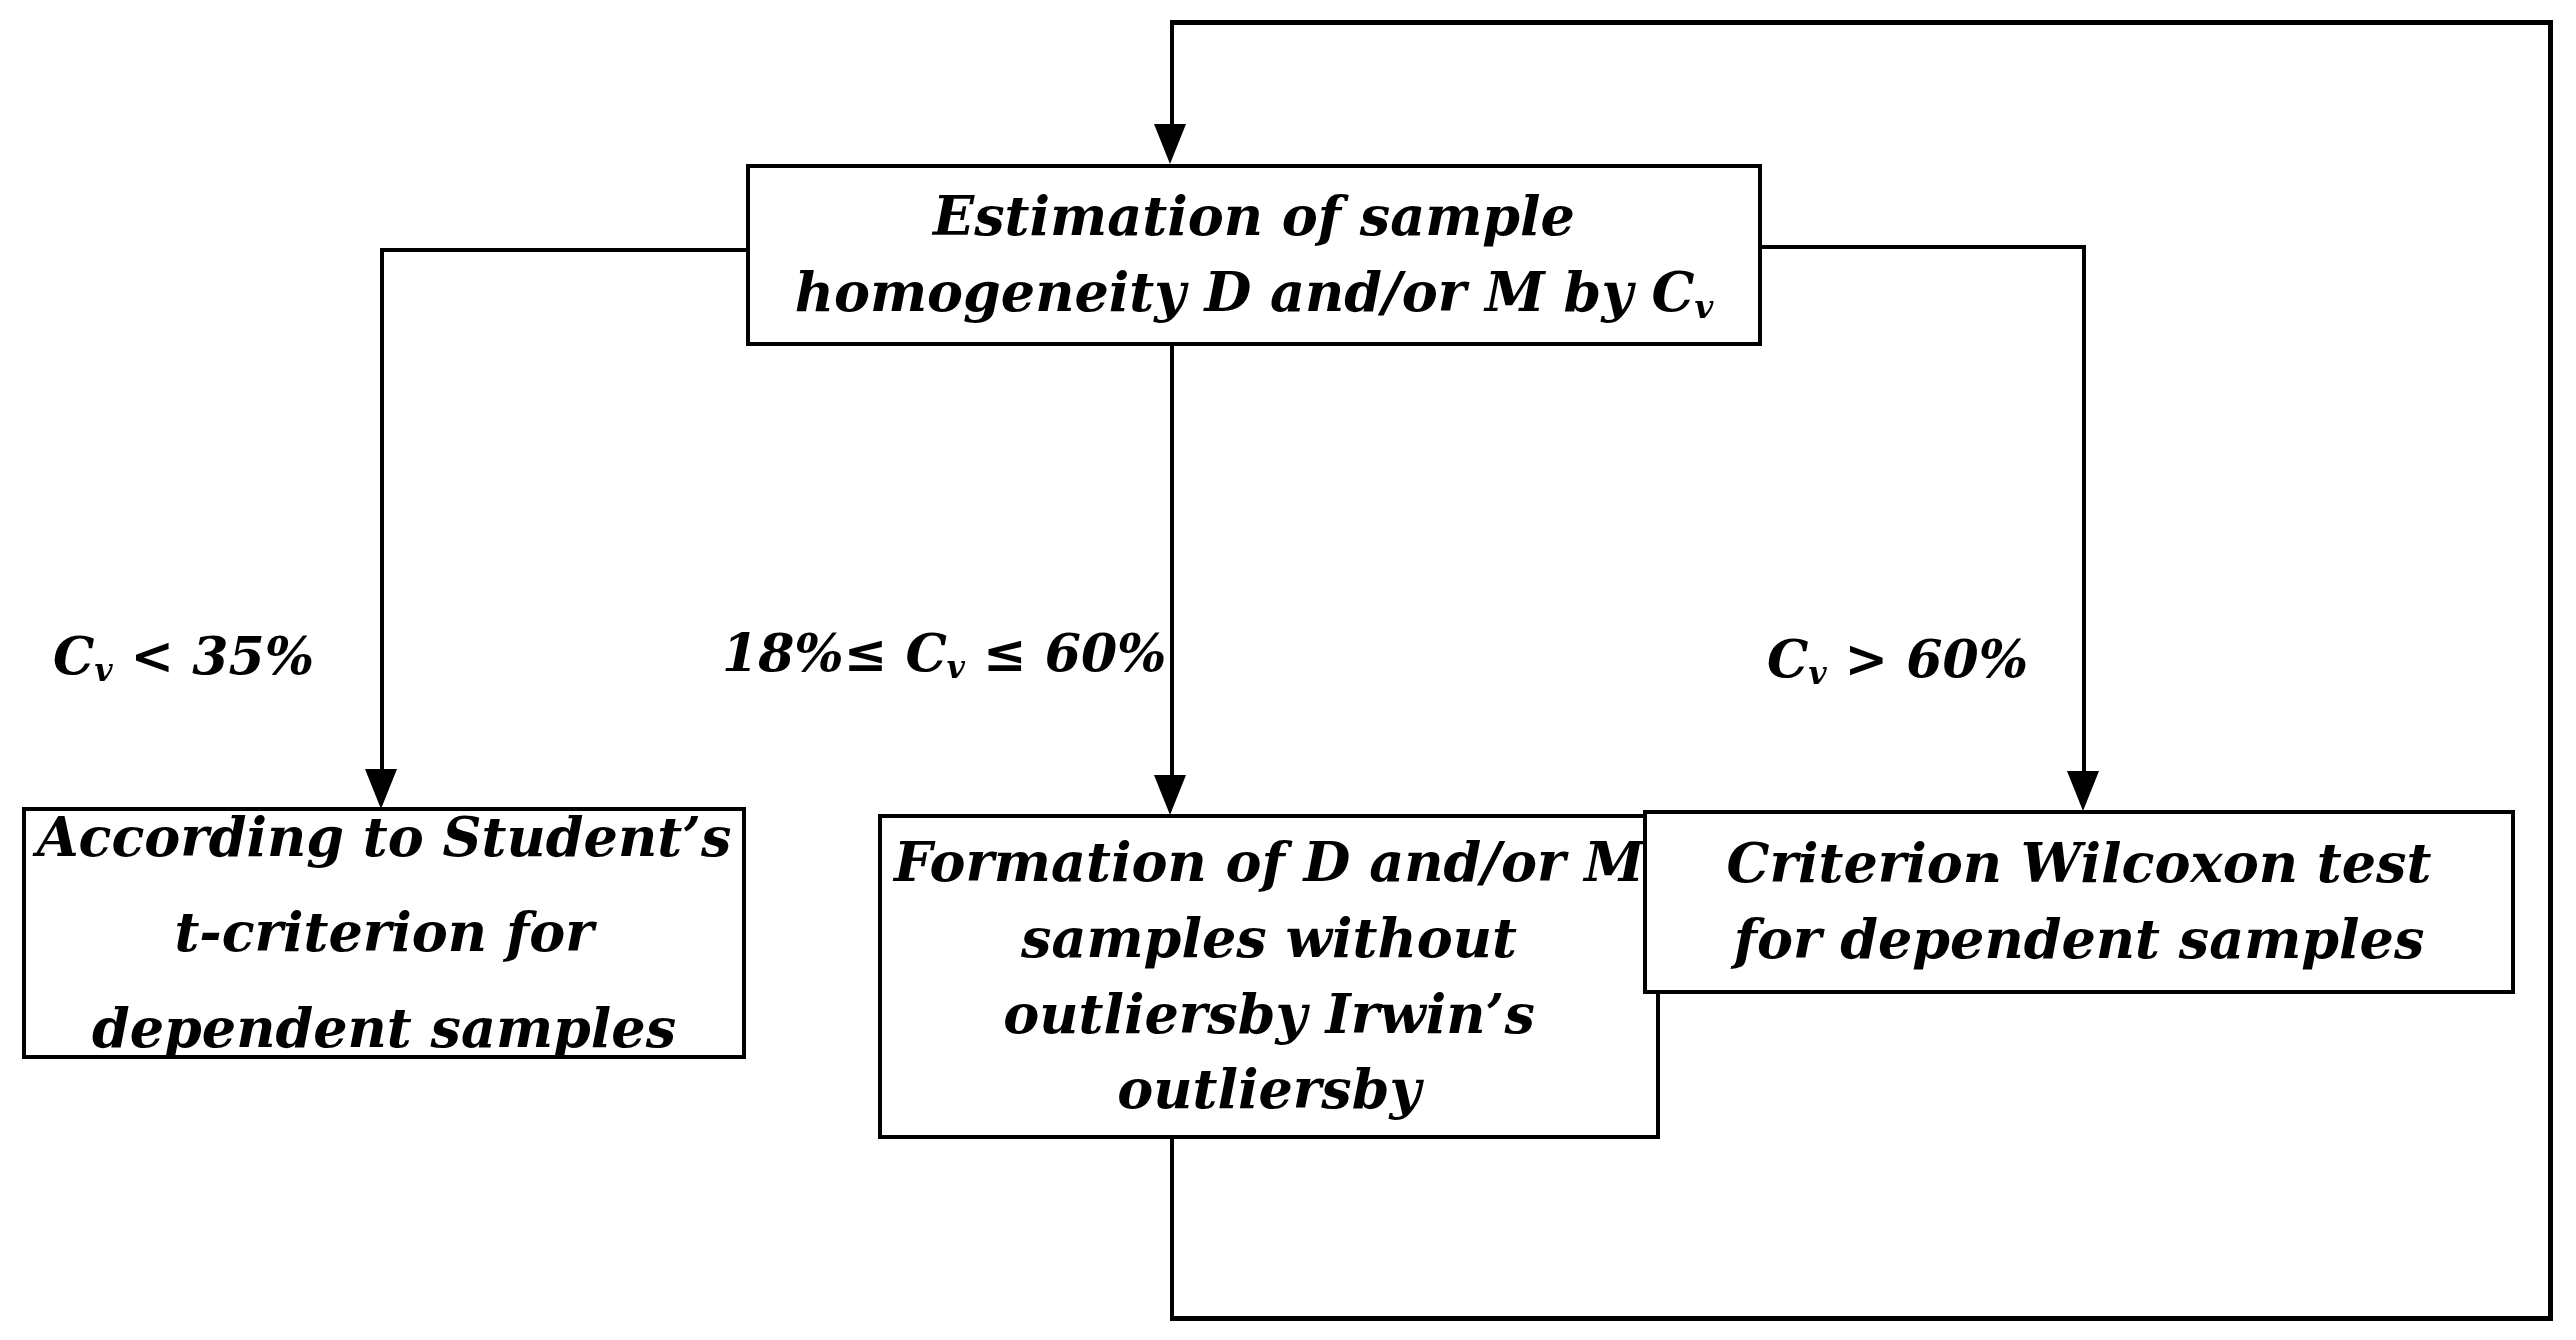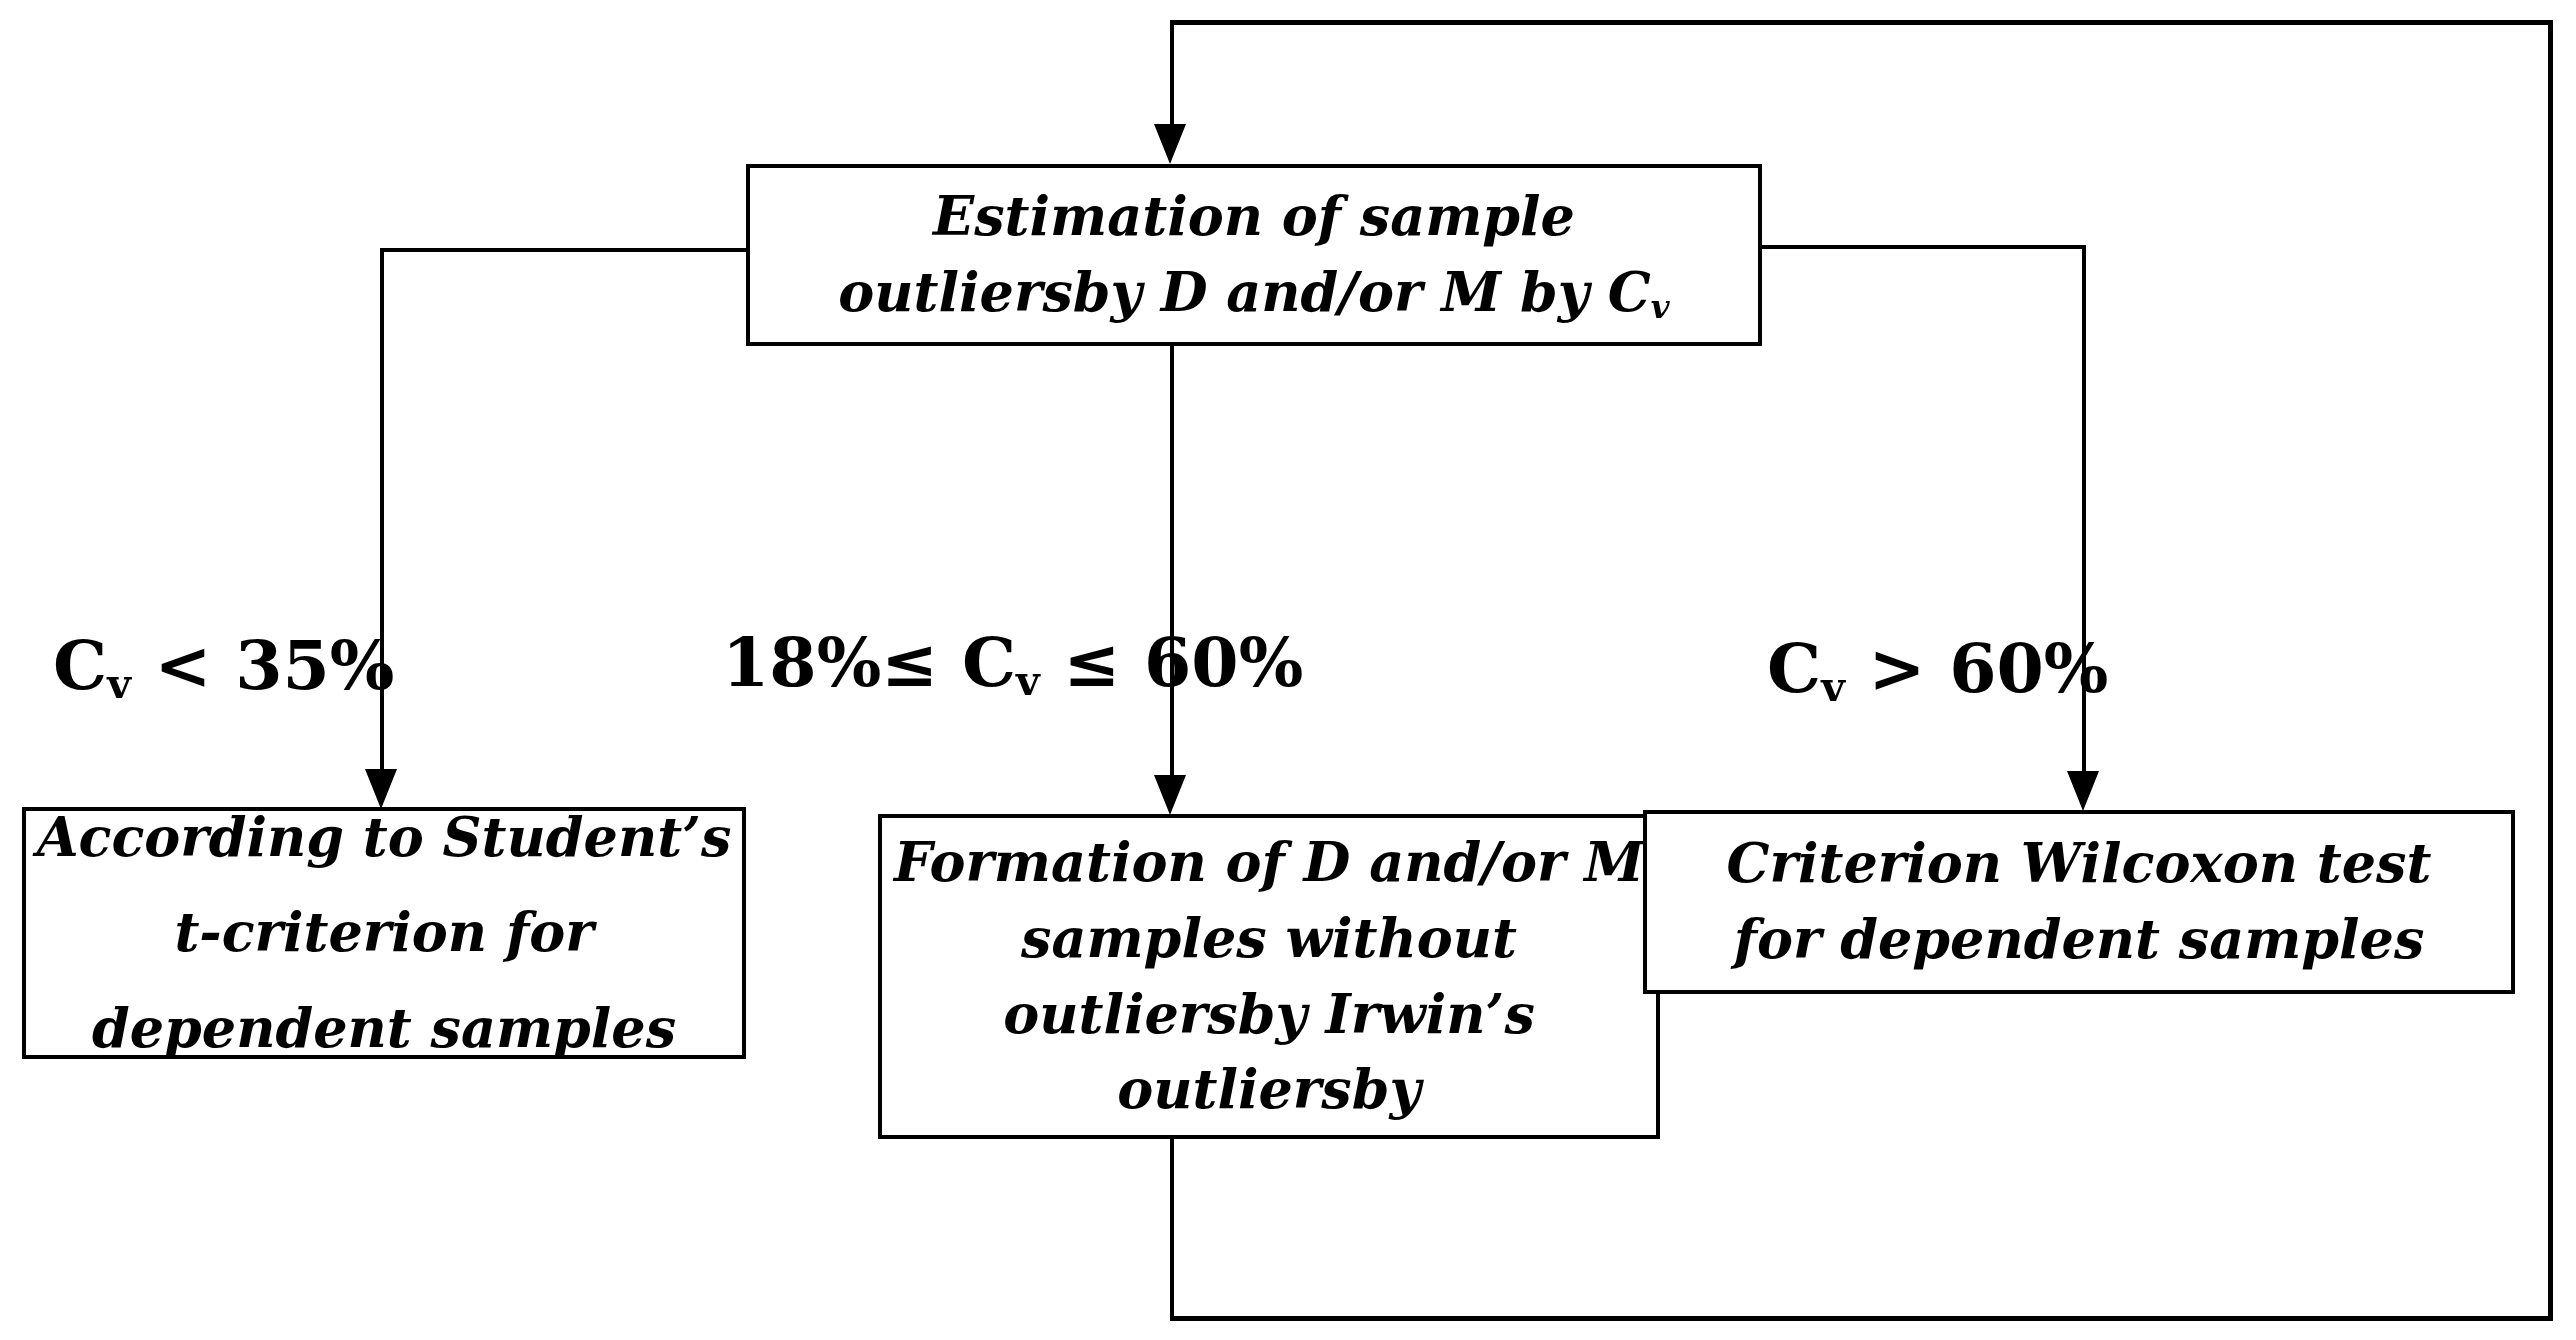--- a/index.html
+++ b/index.html
@@ -40,21 +40,22 @@
     text-align: center;
     font-weight: bold;
     font-style: italic;
     font-size: 54px;
     line-height: 1.4;
     color: #000000;
   }
   .edge-label {
     position: absolute;
     font-weight: bold;
-    font-size: 68px;
+    font-style: italic;
+    font-size: 52px;
     line-height: 1.2;
     white-space: pre;
     color: #000000;
   }
   .sub {
     font-size: 0.6em;
     vertical-align: -0.22em;
   }
 </style>
 </head>
@@ -75,21 +76,21 @@
 
   <div class="vline" style="left:1170px; top:344px; width:3.9px; height:432px;"></div>
   <div class="arrowhead" style="left:1154px; top:775px;"></div>
 
   <div class="hline" style="left:1760px; top:245px; width:324px; height:3.9px;"></div>
   <div class="vline" style="left:2082px; top:245px; width:3.9px; height:527px;"></div>
   <div class="arrowhead" style="left:2067px; top:771px;"></div>
 
   <div class="box" style="left:746px; top:164px; width:1016px; height:182px;">
     <div>Estimation of sample</div>
-    <div><span>outliersby D and/or M by C</span><span class="sub">v</span></div>
+    <div><span>homogeneity D and/or M by C</span><span class="sub">v</span></div>
   </div>
 
   <div class="box" style="left:22px; top:807px; width:724px; height:252px;gap:20px;">
     <div>According to Student’s</div>
     <div>t-criterion for</div>
     <div>dependent samples</div>
   </div>
 
   <div class="box" style="left:878px; top:814px; width:782px; height:325px;">
     <div>Formation of D and/or M</div>

